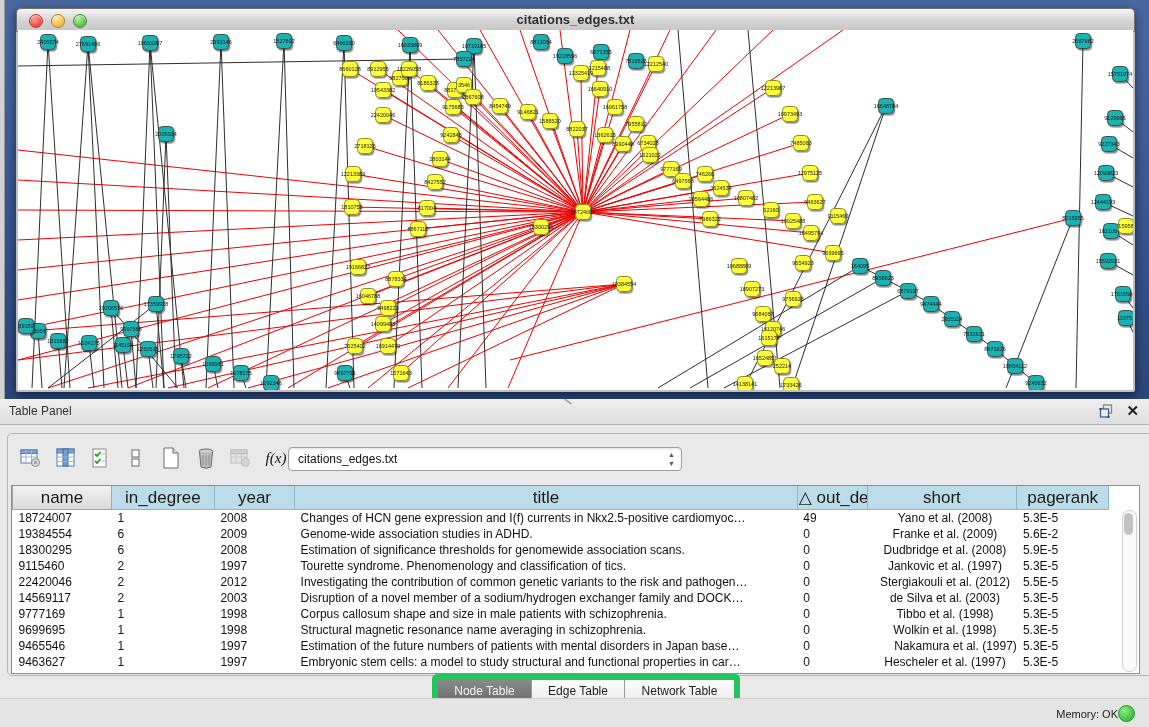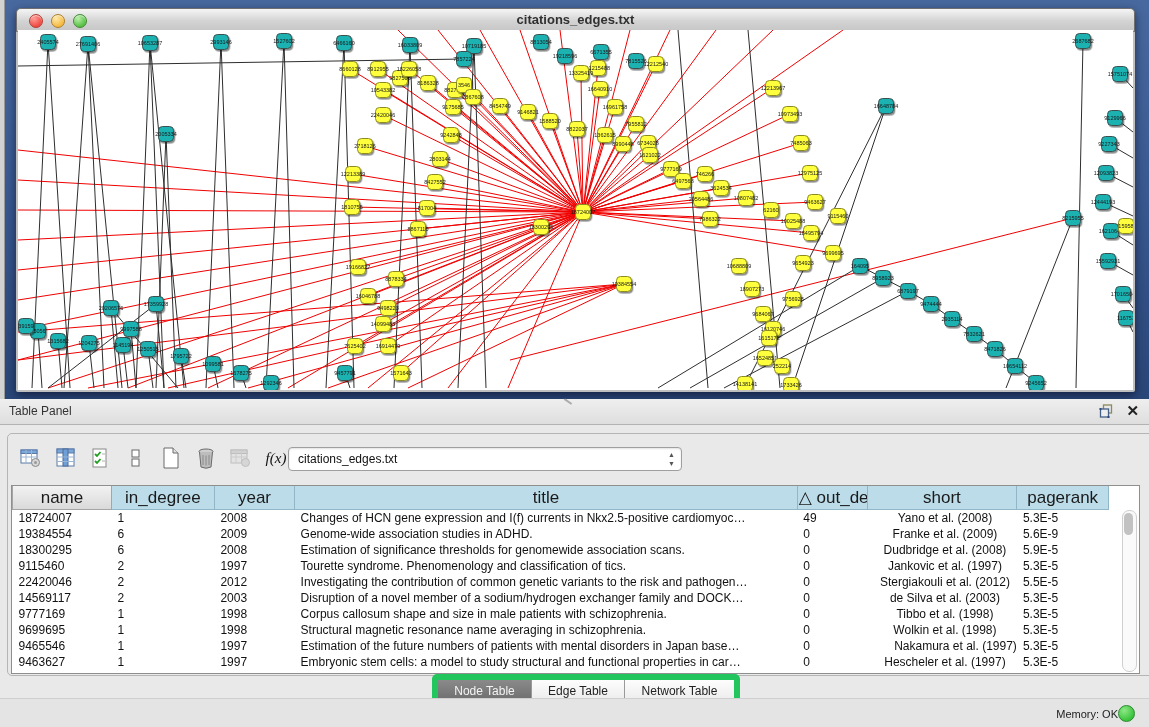--- a/index.html
+++ b/index.html
@@ -845,21 +845,21 @@
                 <td style="text-align: center;">Yano et al. (2008)</td>
                 <td>5.3E-5</td>
               </tr>
               <tr>
                 <td>19384554</td>
                 <td>6</td>
                 <td>2009</td>
                 <td>Genome-wide association studies in ADHD.</td>
                 <td>0</td>
                 <td style="text-align: center;">Franke et al. (2009)</td>
-                <td>5.6E-9</td>
+                <td>5.6E-2</td>
               </tr>
               <tr>
                 <td>18300295</td>
                 <td>6</td>
                 <td>2008</td>
                 <td>Estimation of significance thresholds for genomewide association scans.</td>
                 <td>0</td>
                 <td style="text-align: center;">Dudbridge et al. (2008)</td>
                 <td>5.9E-5</td>
               </tr>

